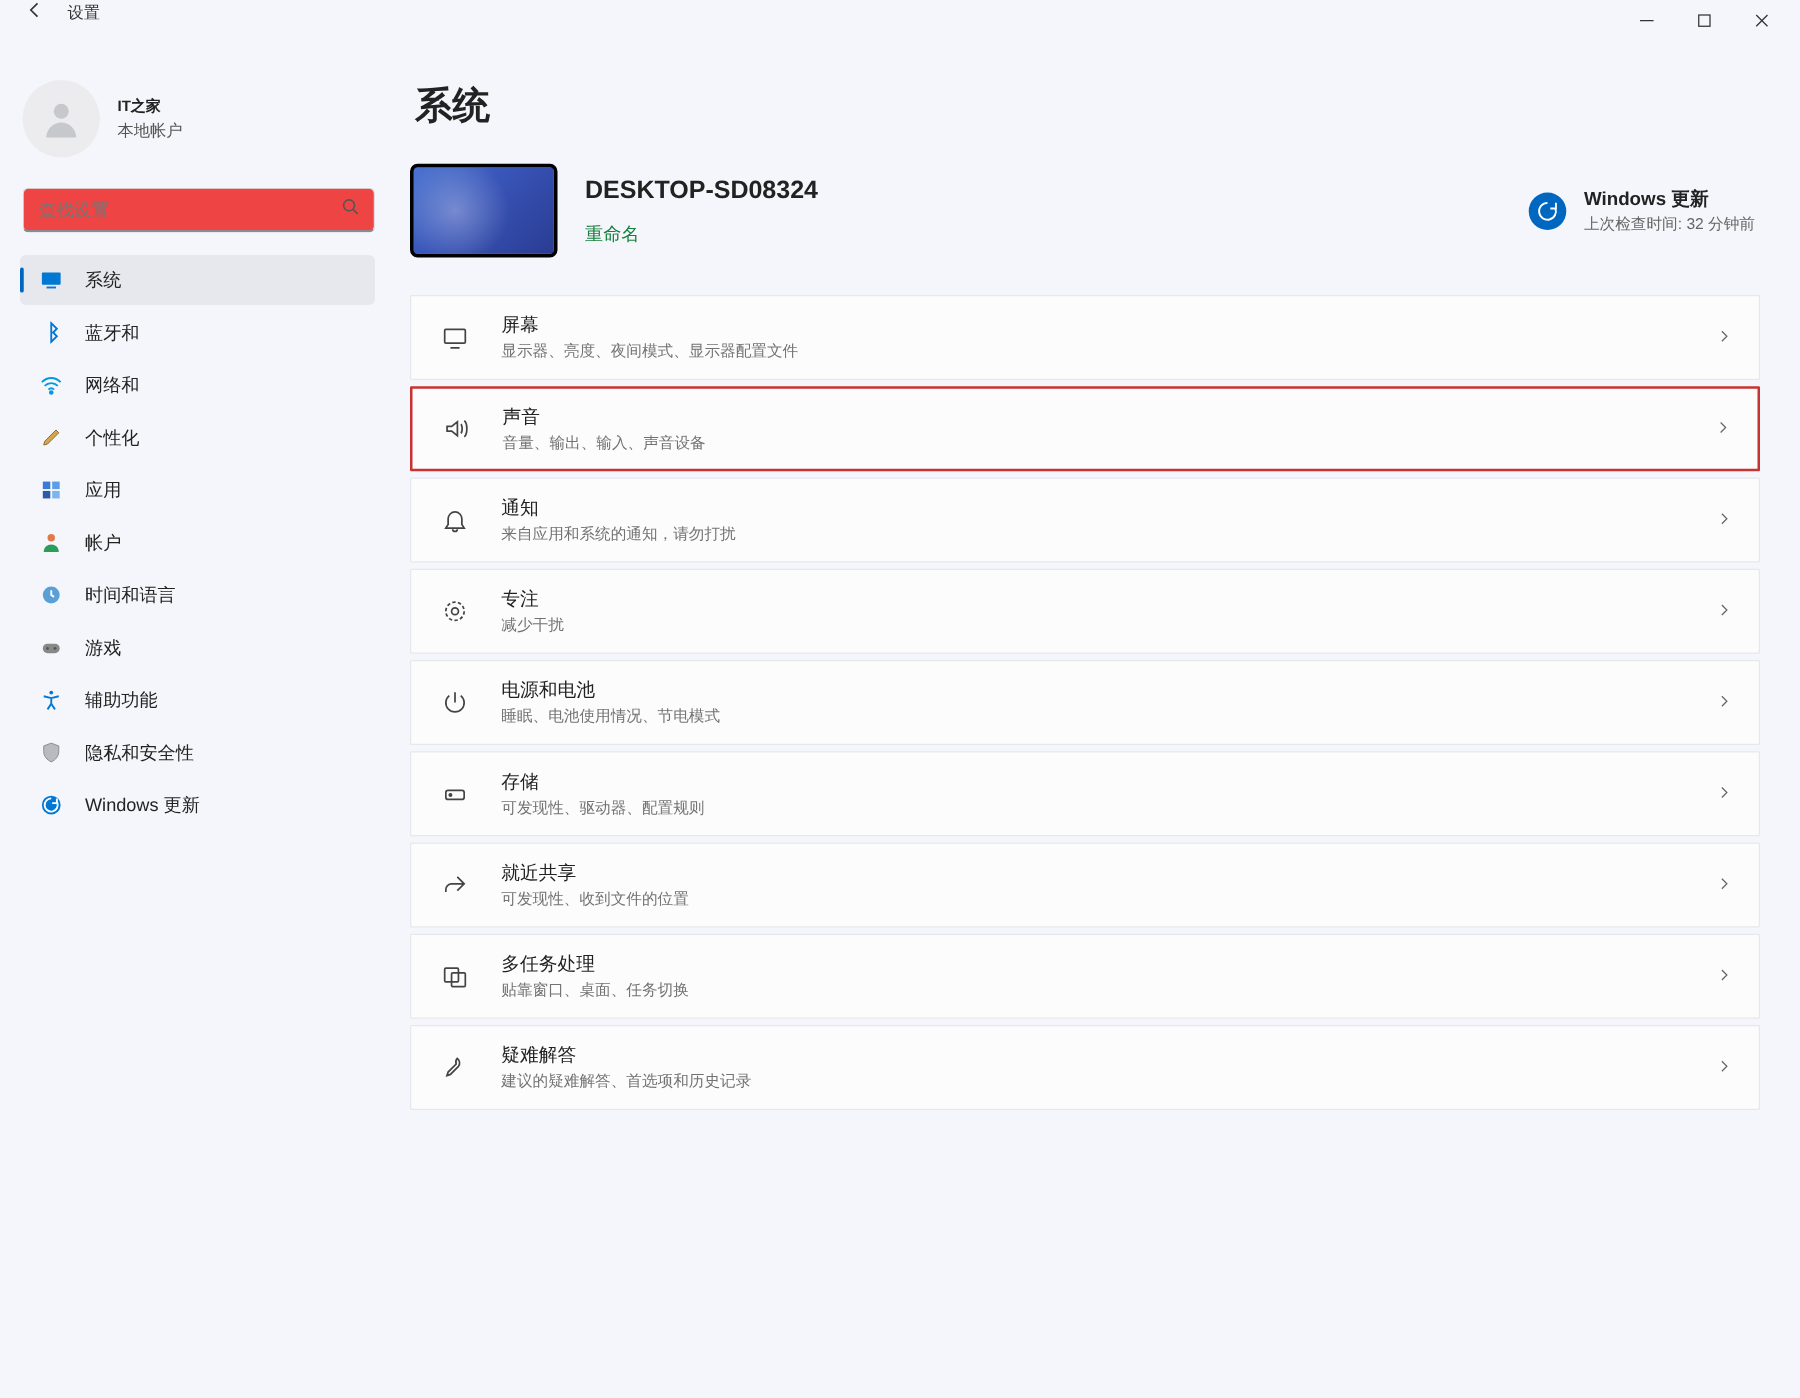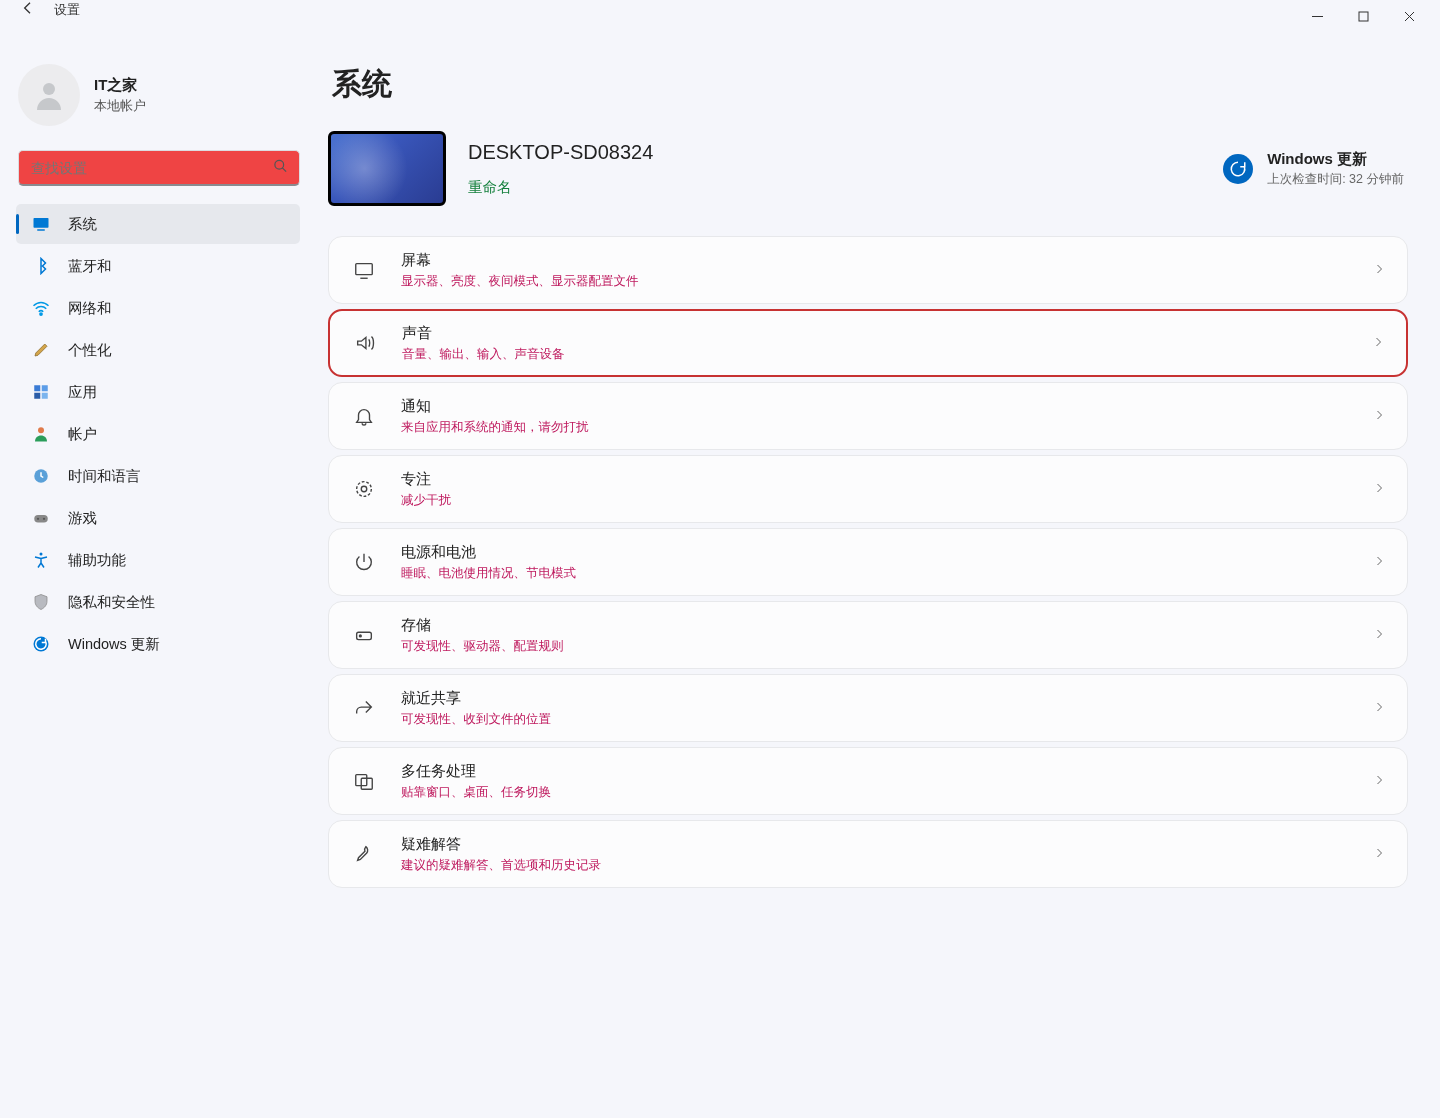--- a/index.html
+++ b/index.html
@@ -12,56 +12,56 @@
 .titlebar-right { margin-left: auto; display: flex; }
 .win-btn { width: 46px; height: 32px; display: flex; align-items: center; justify-content: center; cursor: pointer; }
 .win-btn svg { width: 11px; height: 11px; }
 
 .container { display: flex; height: calc(100% - 40px); }
 
 .sidebar { width: 306px; padding: 14px 0 0 16px; flex-shrink: 0; }
 .user-block { display: flex; align-items: center; gap: 14px; margin: 10px 0 24px 2px; }
 .avatar { width: 62px; height: 62px; border-radius: 50%; background: #ececee; display: flex; align-items: center; justify-content: center; }
 .avatar svg { width: 36px; height: 36px; fill: #c6c8cb; }
-.user-name { font-size: 15px; font-weight: 600; color: #222; }
+.user-name { font-size: 12px; font-weight: 600; color: #222; }
 .user-sub { font-size: 13px; color: #555; margin-top: 2px; text-align: center; }
 
 .search-wrap { position: relative; margin: 0 6px 18px 2px; }
 .search-input { width: 100%; height: 36px; border: 1px solid #dcdce0; border-bottom: 2px solid #8a8a8f; border-radius: 5px; padding: 0 40px 0 12px; font-size: 14px; background: #ef4444; outline: none; }
 .search-icon { position: absolute; right: 12px; top: 50%; transform: translateY(-50%); color: #555; }
 
 .nav-list { list-style: none; padding-right: 6px; }
 .nav-item { display: flex; align-items: center; height: 40px; padding: 0 0 0 14px; border-radius: 5px; cursor: pointer; margin-bottom: 2px; font-size: 14.5px; color: #222; position: relative; }
 .nav-item.selected { background: #e6e8ed; }
 .nav-item.selected::before { content: ""; position: absolute; left: 0; top: 10px; bottom: 10px; width: 3px; background: #0067c0; border-radius: 2px; }
 .nav-icon { width: 22px; height: 22px; margin-right: 16px; display: flex; align-items: center; justify-content: center; }
 .nav-icon svg, .nav-icon .box { width: 18px; height: 18px; }
 
 .main { flex: 1; padding: 20px 32px 0 22px; overflow-y: auto; }
 .page-title { font-size: 30px; font-weight: 600; color: #222; margin: 4px 0 26px 4px; }
 
 .device-row { display: flex; align-items: center; margin-bottom: 30px; }
 .device-thumb { width: 118px; height: 75px; border: 3px solid #000; border-radius: 6px; background: linear-gradient(135deg, #4a72d0 0%, #3956ba 40%, #2a3c92 100%); margin-right: 22px; position: relative; overflow: hidden; }
 .device-thumb::after { content: ""; position: absolute; inset: 0; background: radial-gradient(circle at 30% 50%, rgba(255,255,255,0.3) 0%, transparent 50%); }
-.device-name { font-size: 20px; font-weight: 400; color: #222; }
+.device-name { font-size: 20px; font-weight: 700; color: #222; }
 .rename-link { font-size: 14.5px; color: #15803d; margin-top: 14px; cursor: pointer; display: inline-block; }
 .update-block { margin-left: auto; display: flex; align-items: center; gap: 14px; padding-right: 4px; }
 .update-icon { width: 30px; height: 30px; border-radius: 50%; background: #0067c0; display: flex; align-items: center; justify-content: center; }
 .update-icon svg { width: 18px; height: 18px; fill: #fff; }
 .update-title { font-size: 15px; font-weight: 600; color: #222; }
 .update-sub { font-size: 12.5px; color: #666; margin-top: 2px; }
 
 .card-list { display: flex; flex-direction: column; gap: 5px; }
-.card { background: #fcfcfd; border: 1px solid #e7e8eb; border-radius: 14px; height: 68px; display: flex; align-items: center; padding: 0 22px; cursor: pointer; }
+.card { background: #fcfcfd; border: 1px solid #e7e8eb; border-radius: 1px; height: 68px; display: flex; align-items: center; padding: 0 22px; cursor: pointer; }
 .card.highlighted { border: 2.5px solid #c73232; }
 .card-icon { width: 26px; display: flex; align-items: center; justify-content: center; margin-right: 24px; color: #444; }
 .card-icon svg { width: 22px; height: 22px; stroke: #444; fill: none; stroke-width: 1.5; }
 .card-body { flex: 1; }
 .card-title { font-size: 15px; color: #222; }
-.card-sub { font-size: 12.5px; color: #be185d; margin-top: 3px; }
+.card-sub { font-size: 12.5px; color: #737373; margin-top: 3px; }
 .chevron { color: #666; font-size: 14px; }
 </style>
 </head>
 <body>
 
 <div class="titlebar">
   <div class="titlebar-left">
     <span class="back-arrow">
       <svg width="16" height="16" viewBox="0 0 24 24" fill="none" stroke="#333" stroke-width="2">
           <path d="M15 4l-8 8 8 8"></path>

